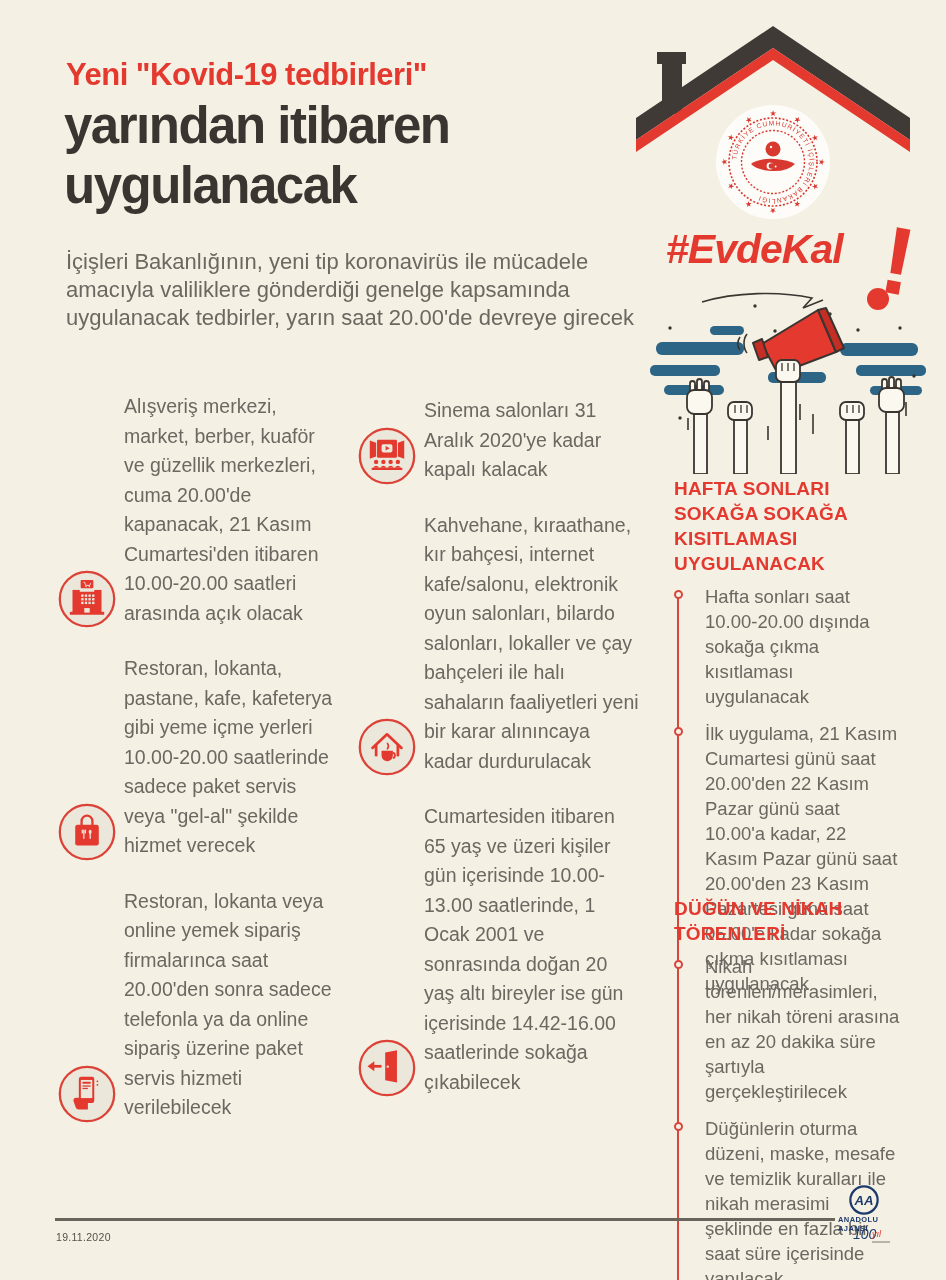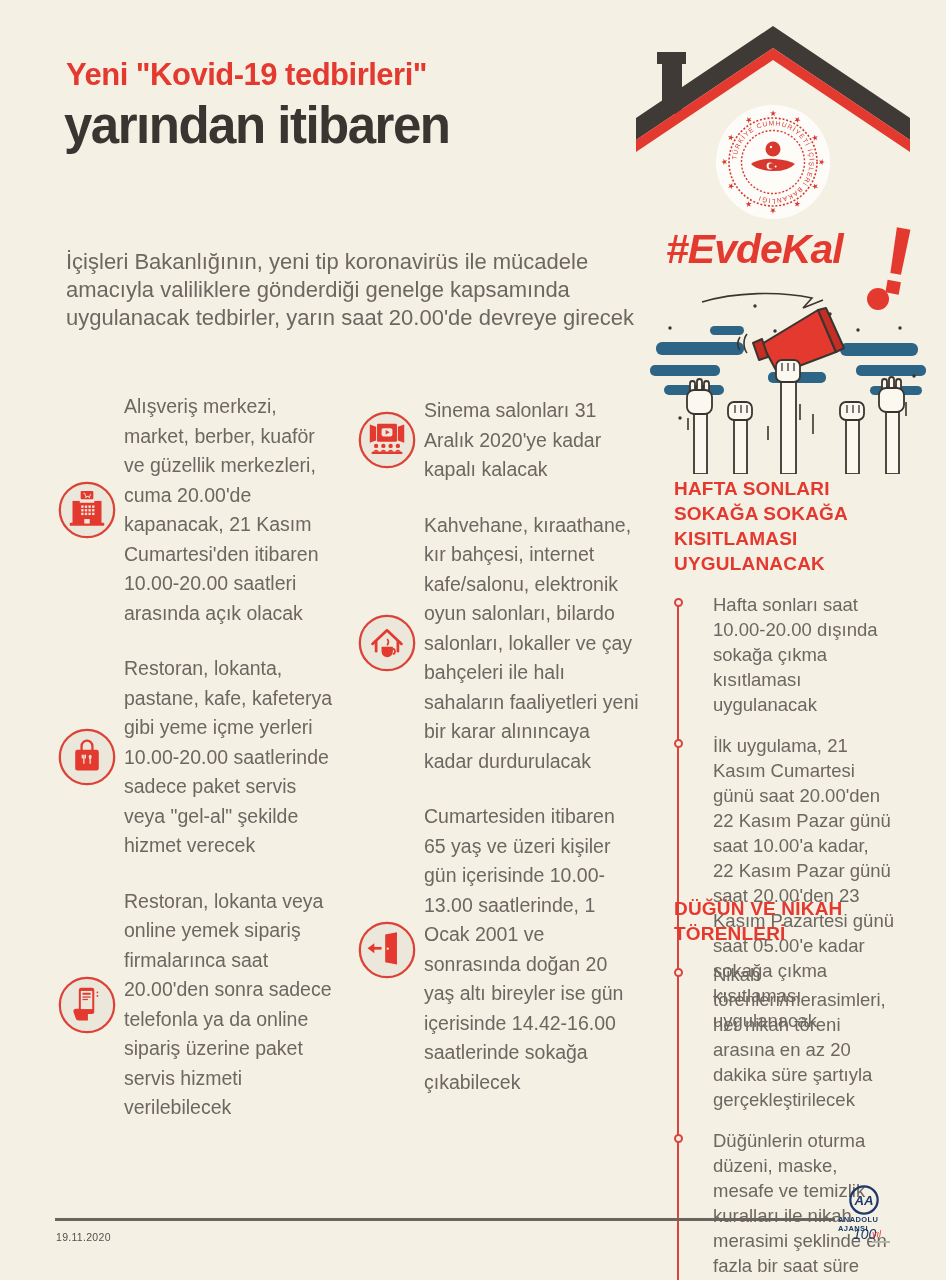--- a/index.html
+++ b/index.html
@@ -20,21 +20,21 @@
     color:#3a3531;
   }
   .intro{
     position:absolute;left:66px;top:248px;width:585px;margin:0;
     font-size:22px;line-height:28px;color:#6d6761;
   }
   
   .col{position:absolute;}
   .col1{left:58px;top:392px;width:292px;}
   .col2{left:358px;top:396px;width:292px;}
-  .item{display:flex;align-items:center;margin-bottom:26px;}
+  .item{display:flex;align-items:flex-end;margin-bottom:26px;}
   .icon-wrap{flex:0 0 58px;height:58px;margin-right:8px;}
   .icon-wrap svg{display:block;width:58px;height:58px;}
   .item-text{
     margin:0;width:215px;
     font-size:19.5px;line-height:29.5px;color:#6d6761;
   }
   
   .roof-svg{position:absolute;left:628px;top:26px;width:290px;height:135px;}
   .seal-svg{position:absolute;left:711px;top:100px;width:124px;height:124px;}
   .evdekal{
@@ -52,41 +52,41 @@
   .s2{top:896px;}
   .side-heading{
     margin:0 0 8px 0;font-size:19px;line-height:25px;font-weight:700;
     color:#e4392f;letter-spacing:0.2px;
   }
   .timeline{position:relative;}
   .timeline::before{
     content:'';position:absolute;left:3px;top:10px;bottom:2px;width:2px;background:#d8453c;
   }
   .bullet{position:relative;padding-left:23px;margin-bottom:12px;}
-  .bullet p{margin:16px;font-size:18.5px;line-height:25px;color:#6d6761;}
+  .bullet p{margin:8px;font-size:18.5px;line-height:25px;color:#6d6761;}
   .marker{
     position:absolute;left:0;top:6px;width:9px;height:9px;box-sizing:border-box;
     border:2px solid #d8453c;border-radius:50%;background:#f4f0e4;
   }
   
   .footer-line{position:absolute;left:55px;top:1218px;width:780px;height:3px;background:#6a655c;}
   .footer-date{position:absolute;left:56px;top:1231px;font-size:10.5px;color:#55504a;letter-spacing:0.3px;}
   .aa-logo-svg{position:absolute;left:848px;top:1184px;width:32px;height:32px;}
   .aa-name{position:absolute;left:838px;top:1215px;width:70px;font-size:7.5px;font-weight:700;color:#1d3a6b;letter-spacing:0.4px;}
   .aa-100{position:absolute;left:853px;top:1226px;font-size:14px;font-weight:400;font-style:italic;color:#1d3a6b;}
   .aa-yil{position:absolute;left:872px;top:1229px;font-size:9px;font-style:italic;font-weight:400;color:#e4392f;}
   .aa-smallmark{position:absolute;left:872px;top:1241px;width:18px;height:2px;background:#b9b4a8;}
 </style>
 </head>
 <body>
 
 <div class="page">
 
   <div class="title-red">Yeni "Kovid-19 tedbirleri"</div>
-  <h1 class="title-main"><span>yarından itibaren</span><br></h1>
+  <h1 class="title-main"><span>yarından itibaren</span><br><span>uygulanacak</span></h1>
   <p class="intro">İçişleri Bakanlığının, yeni tip koronavirüs ile mücadele amacıyla valiliklere gönderdiği genelge kapsamında uygulanacak tedbirler, yarın saat 20.00'de devreye girecek</p>
 
   <div class="col col1">
 
     <div class="item">
       <div class="icon-wrap">
         <svg viewBox="0 0 64 64">
           <circle cx="32" cy="32" r="30" fill="#ebe7da" stroke="#dc4237" stroke-width="2.5"></circle>
           <g fill="#e4392f">
             <rect x="25" y="11" width="14" height="9" rx="1"></rect>

